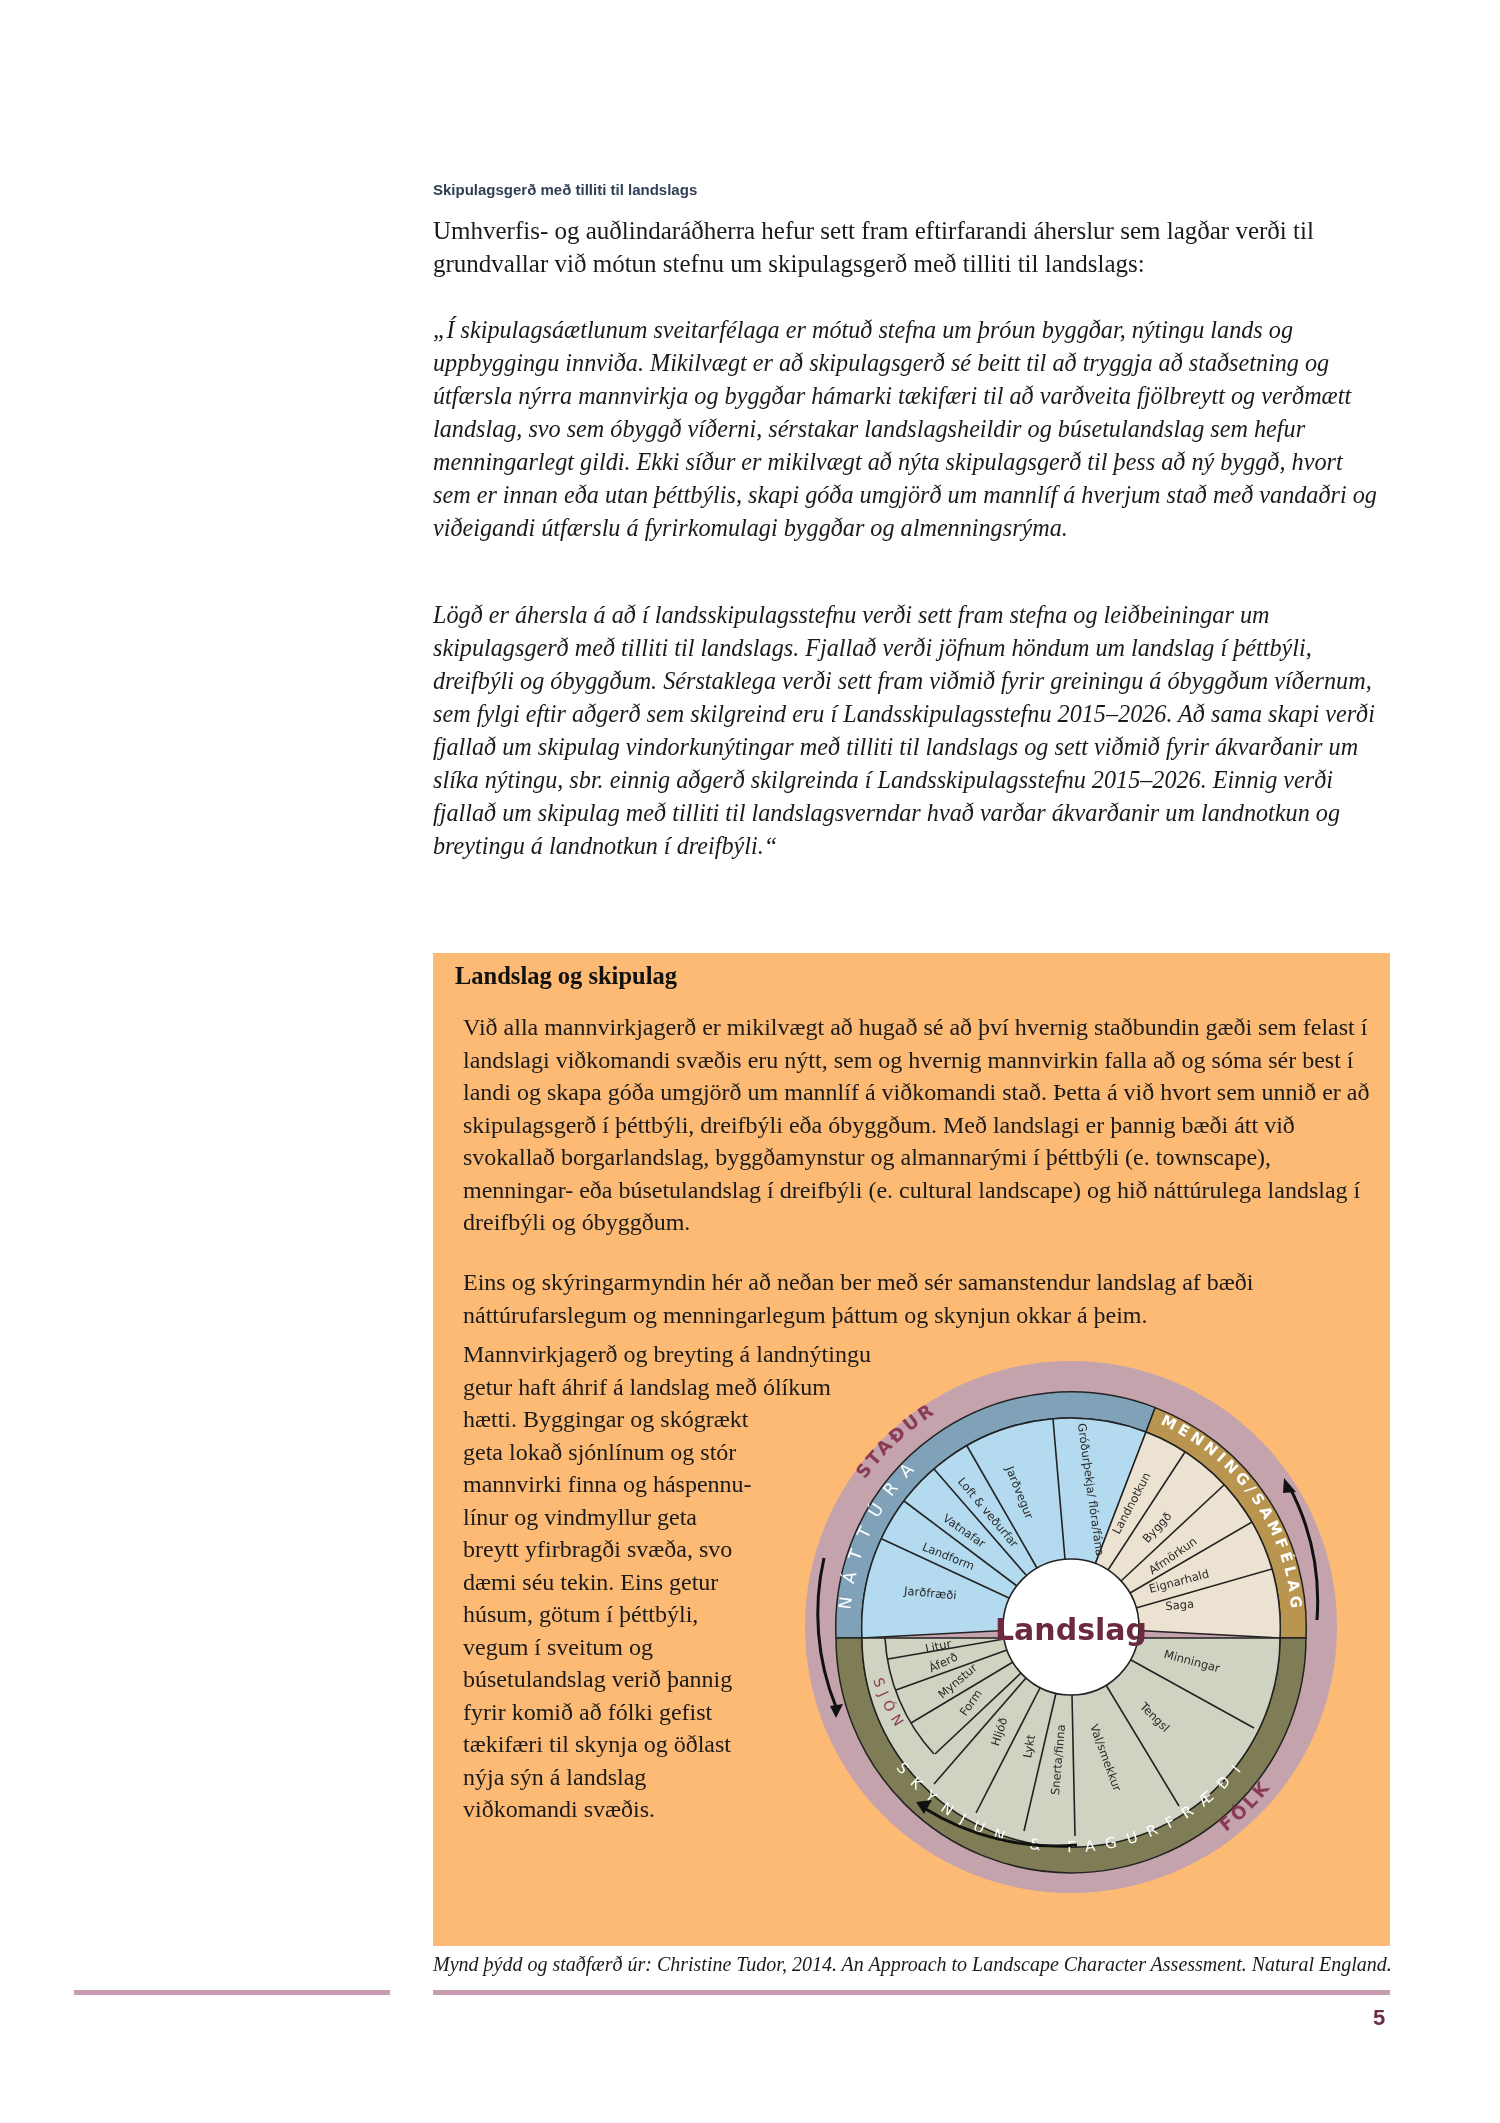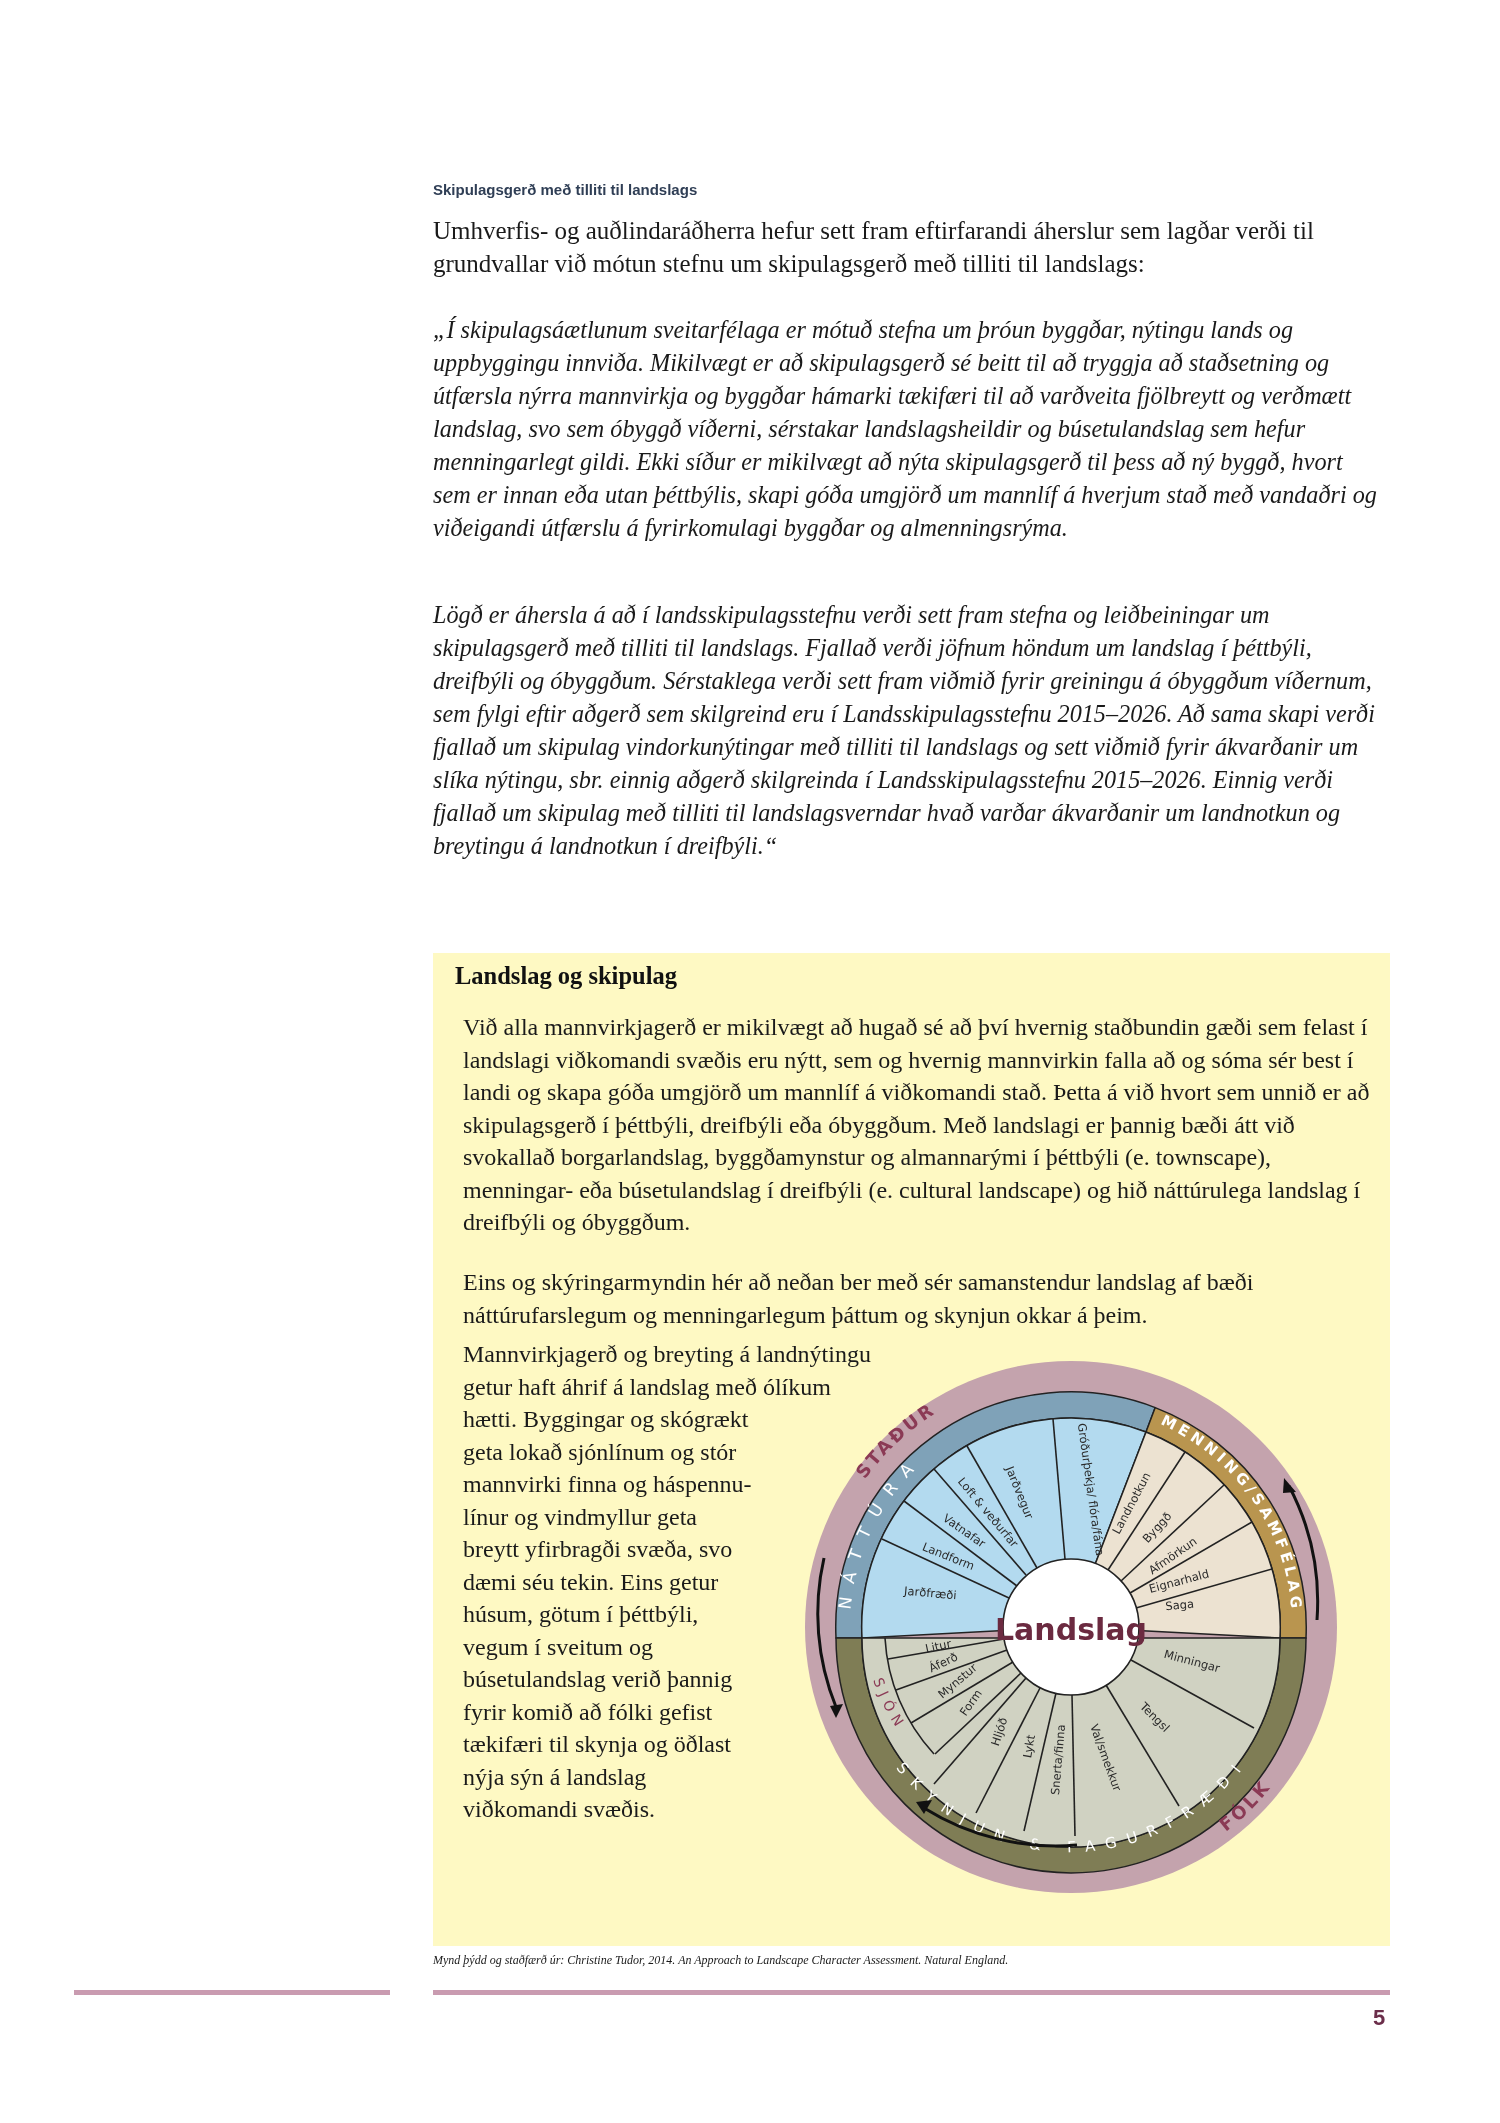--- a/index.html
+++ b/index.html
@@ -15,38 +15,38 @@
   }
   .quote {
     position: absolute; left: 433px; width: 950px;
     font-family: "Liberation Serif", serif; font-style: italic;
     font-size: 24.2px; line-height: 33px; color: #1a1a1a; margin: 0;
   }
   .q1 { top: 313px; }
   .q2 { top: 598px; }
   .box {
     position: absolute; left: 433px; top: 953px; width: 957px; height: 993px;
-    background: #fef9c3;
+    background: #fdba74;
   }
   .box-title {
     position: absolute; left: 22px; top: 9px; margin: 0;
     font-family: "Liberation Serif", serif; font-weight: bold; font-size: 24.5px; color: #111;
   }
   .box-p {
     position: absolute; left: 22px; width: 920px; margin: 8px;
     font-family: "Liberation Serif", serif; font-size: 24px; line-height: 32.5px; color: #1a1a1a;
   }
   .bp1 { top: 50px; }
   .bp2 { top: 305px; }
   .bp3 { top: 377px; width: 480px; }
   .bp3 .ln { display: block; white-space: nowrap; }
   .diagram { position: absolute; left: 0; top: 0; }
   .caption {
     position: absolute; left: 433px; top: 1953px; margin: 0;
-    font-family: "Liberation Serif", serif; font-style: italic; font-size: 12px; color: #1a1a1a;
+    font-family: "Liberation Serif", serif; font-style: italic; font-size: 20px; color: #1a1a1a;
   }
   .rule { position: absolute; height: 5px; background: #c99bb0; }
   .rule-left { left: 74px; top: 1990px; width: 316px; }
   .rule-right { left: 433px; top: 1990px; width: 957px; }
   .page-num {
     position: absolute; left: 1373px; top: 2005px;
     font-family: "Liberation Sans", sans-serif; font-weight: bold; font-size: 22px; color: #6b2e4a;
   }
   svg text { font-family: "DejaVu Sans", sans-serif; }
 </style>

